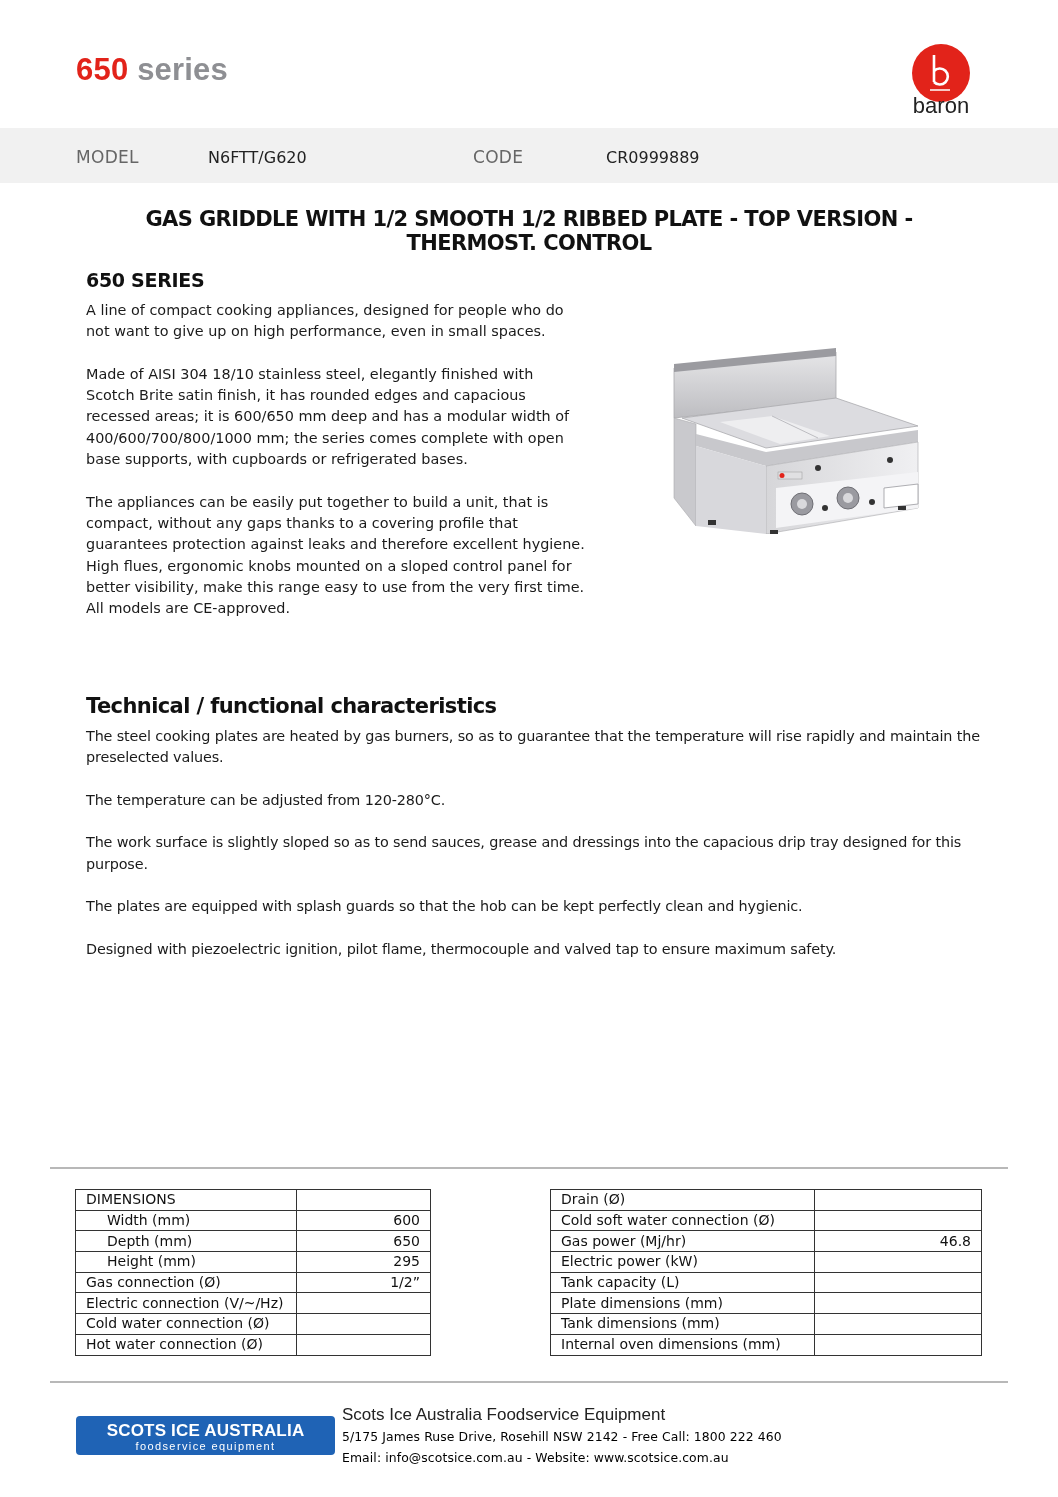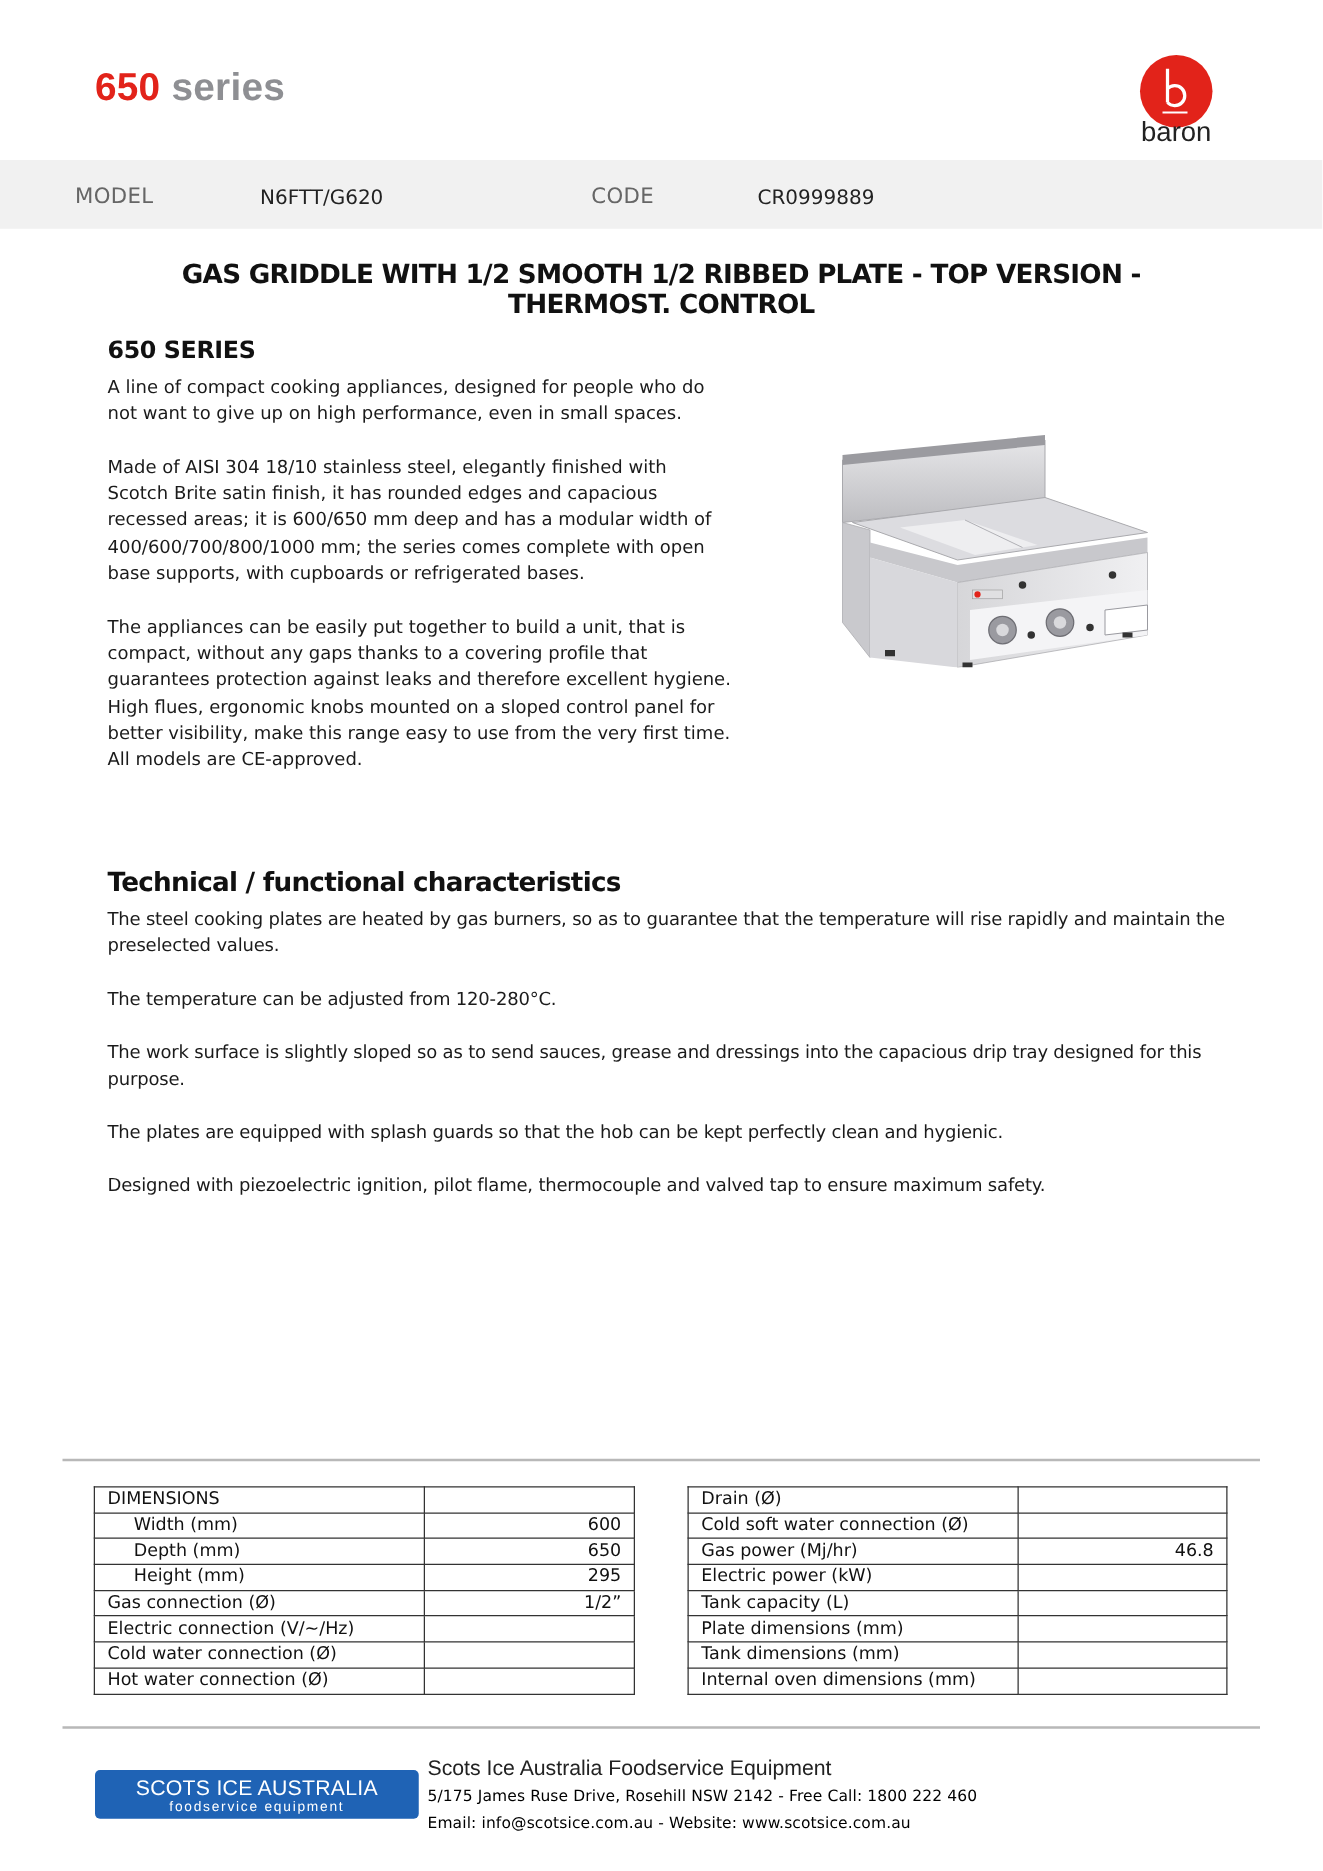--- a/index.html
+++ b/index.html
@@ -76,21 +76,21 @@
     }
     table.spec td.val { text-align: right; }
     table.spec td.indent { padding-left: 31px; }
 
     
     .scots-logo {
       left: 76px; top: 1416px; width: 259px; height: 39px; background: #1f63b5;
       border-radius: 4px; color: #fff; text-align: center;
     }
     .scots-logo .big {
-      font-family: "Liberation Sans", sans-serif; font-weight: normal;
+      font-family: "Liberation Sans", sans-serif; font-weight: bold;
       font-size: 17px; line-height: 18px; padding-top: 6px; letter-spacing: 0.2px;
     }
     .scots-logo .small {
       font-family: "Liberation Sans", sans-serif; font-size: 11px;
       letter-spacing: 1.4px; line-height: 12px;
     }
     .foot-company {
       left: 342px; top: 1405px; font-family: "Liberation Sans", sans-serif;
       font-size: 17px; color: #222;
     }
@@ -111,21 +111,21 @@
   <div class="logo-circle">
     <svg width="58" height="58" viewBox="0 0 58 58">
       <path d="M22 11 L22 38 M22 27 a8 8 0 1 1 0 11" fill="none" stroke="#fff" stroke-width="2.6"></path>
       <line x1="18" y1="46" x2="38" y2="46" stroke="#fff" stroke-width="1.5"></line>
     </svg>
   </div>
   <div class="logo-text">baron</div>
 </div>
 
 <div class="abs model-bar">
-  <span class="mb-label" style="left:60px">MODEL</span>
+  <span class="mb-label" style="left:76px">MODEL</span>
   <span class="mb-value" style="left:208px">N6FTT/G620</span>
   <span class="mb-label" style="left:473px">CODE</span>
   <span class="mb-value" style="left:606px">CR0999889</span>
 </div>
 
 <div class="abs product-title">
   <div>GAS GRIDDLE WITH 1/2 SMOOTH 1/2 RIBBED PLATE - TOP VERSION -</div>
   <div>THERMOST. CONTROL</div>
 </div>
 
@@ -189,21 +189,21 @@
 <div class="abs tech">
   <p>The steel cooking plates are heated by gas burners, so as to guarantee that the temperature will rise rapidly and maintain the preselected values.</p>
   <p>The temperature can be adjusted from 120-280°C.</p>
   <p>The work surface is slightly sloped so as to send sauces, grease and dressings into the capacious drip tray designed for this purpose.</p>
   <p>The plates are equipped with splash guards so that the hob can be kept perfectly clean and hygienic.</p>
   <p>Designed with piezoelectric ignition, pilot flame, thermocouple and valved tap to ensure maximum safety.</p>
 </div>
 
 <div class="abs rule" style="top:1167px"></div>
 
-<table class="spec" style="left:75px; top:1189px; width:433px;">
+<table class="spec" style="left:75px; top:1189px; width:356px;">
   <colgroup>
       <col style="width:265px">
       <col style="width:168px">
     </colgroup>
   <tbody>
       <tr>
         <td>DIMENSIONS</td>
         <td class="val"></td>
       </tr>
   <tr>

